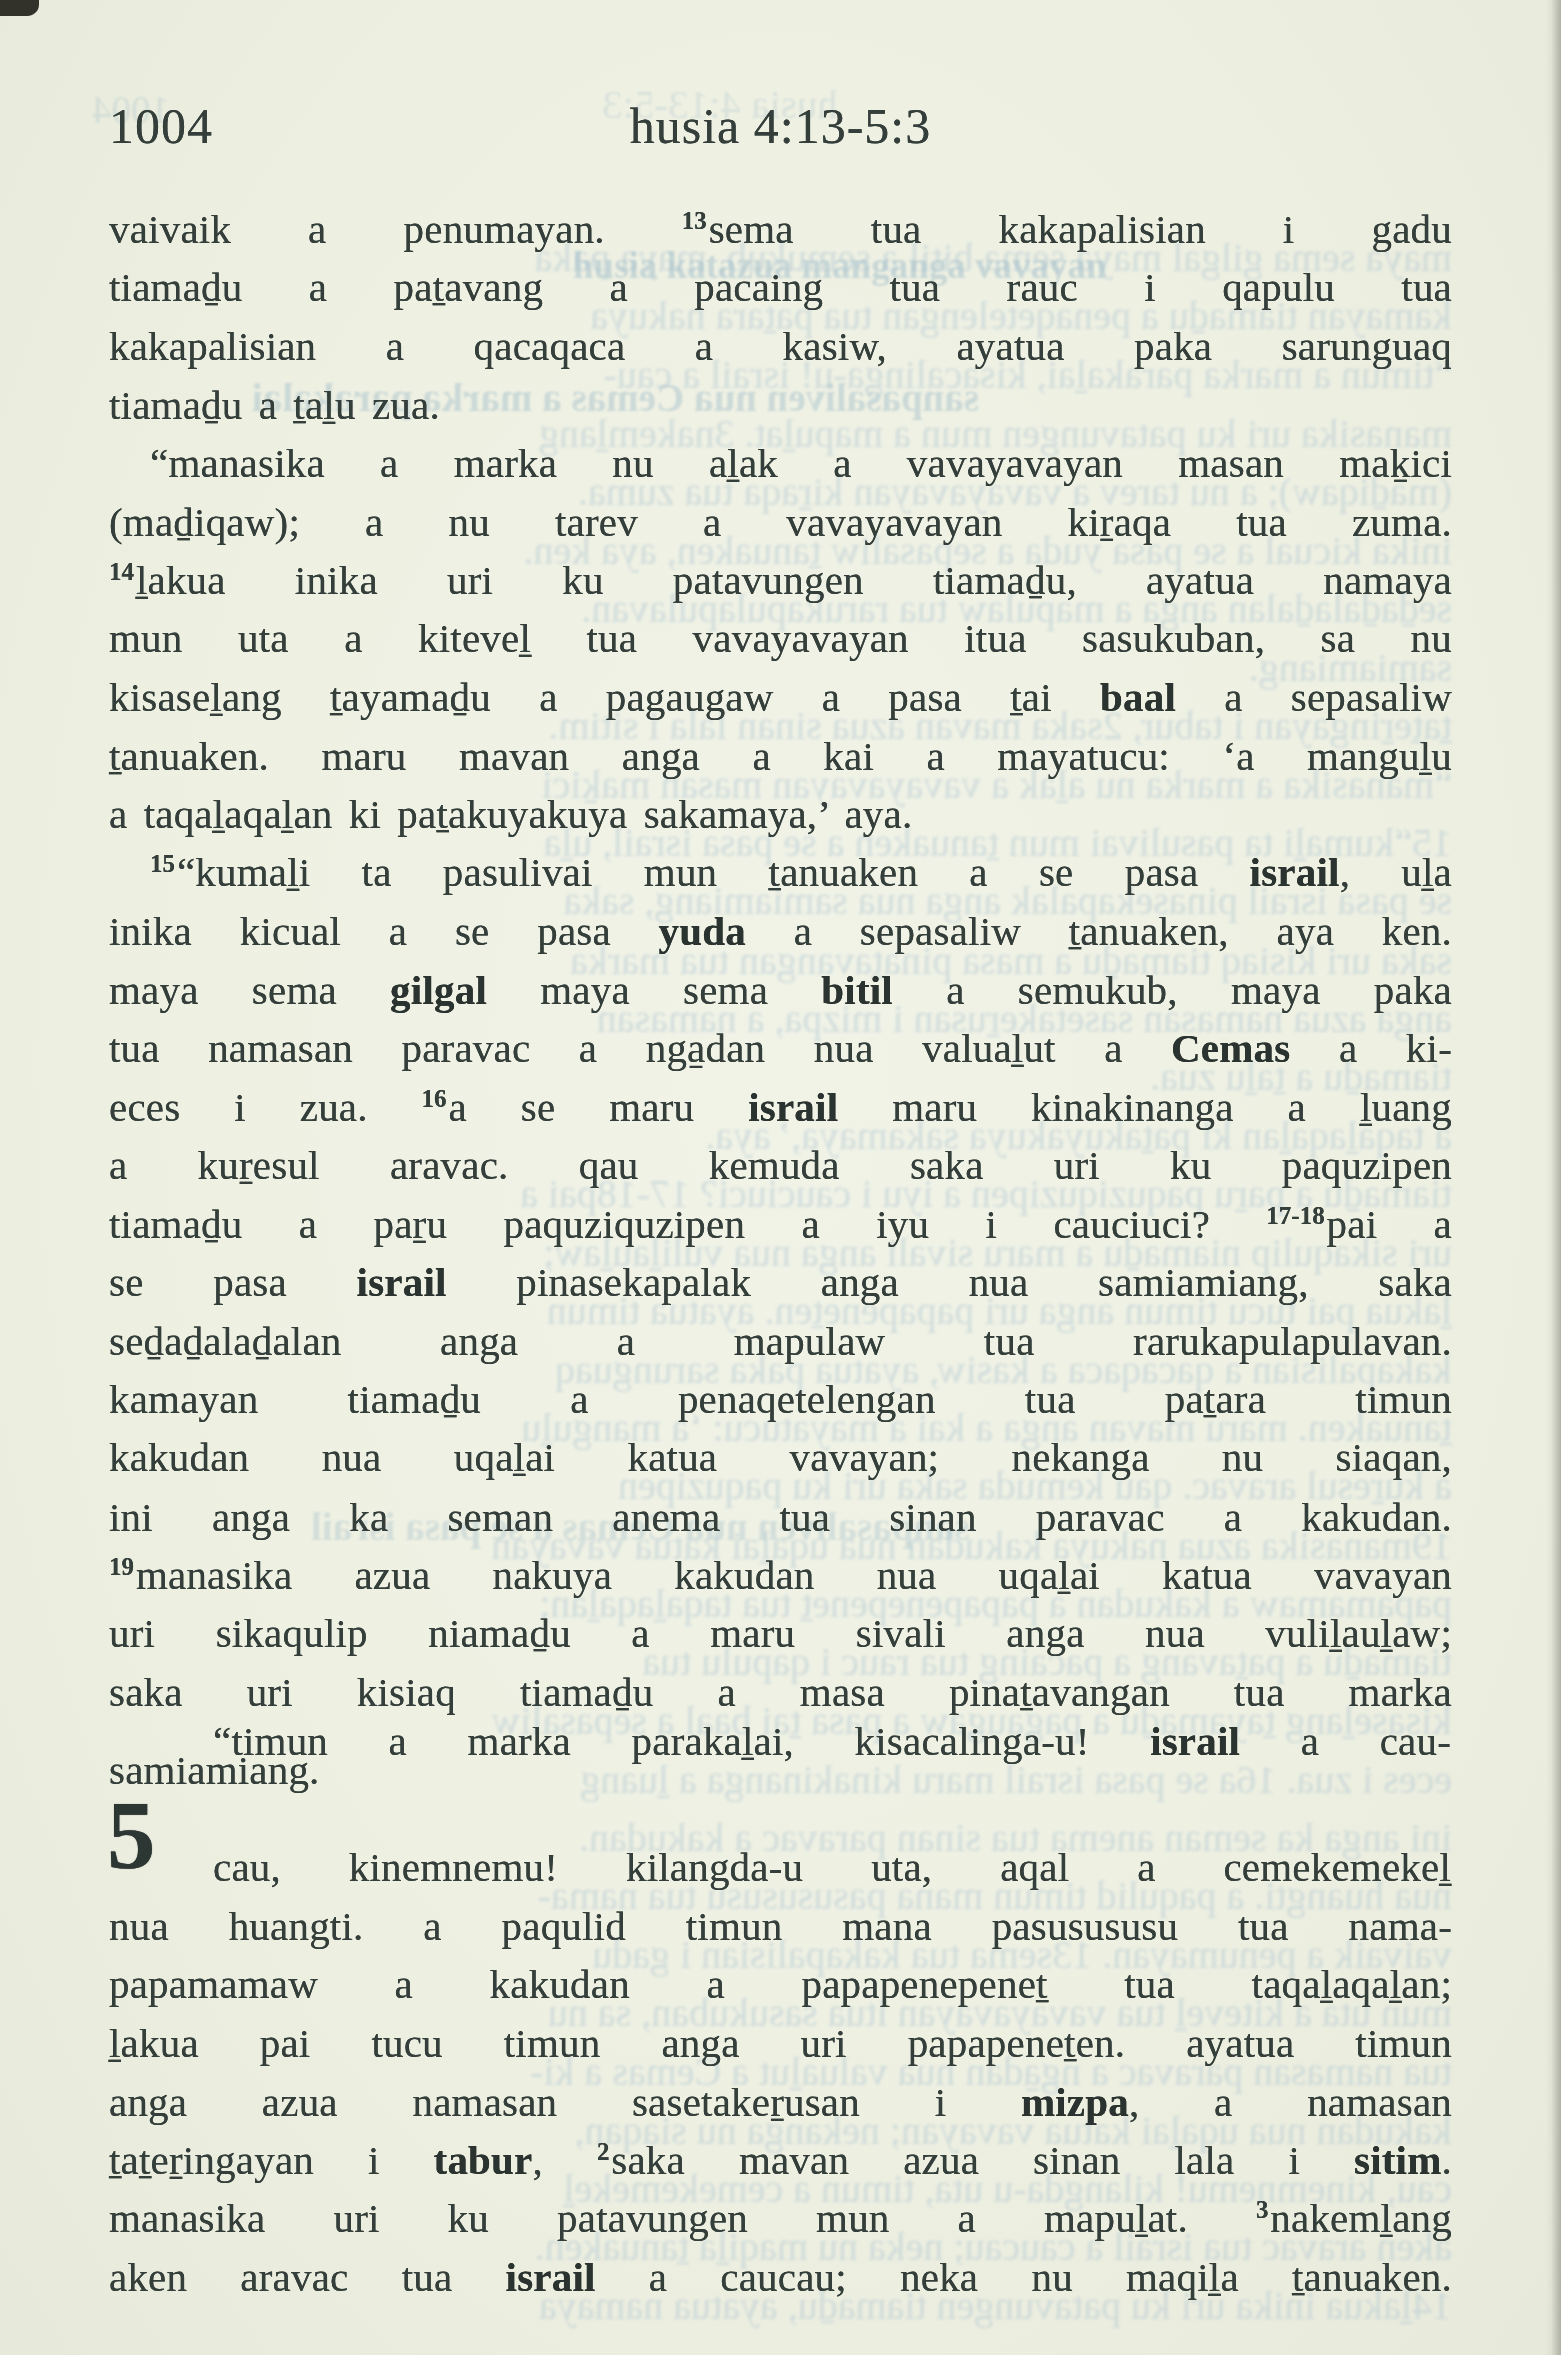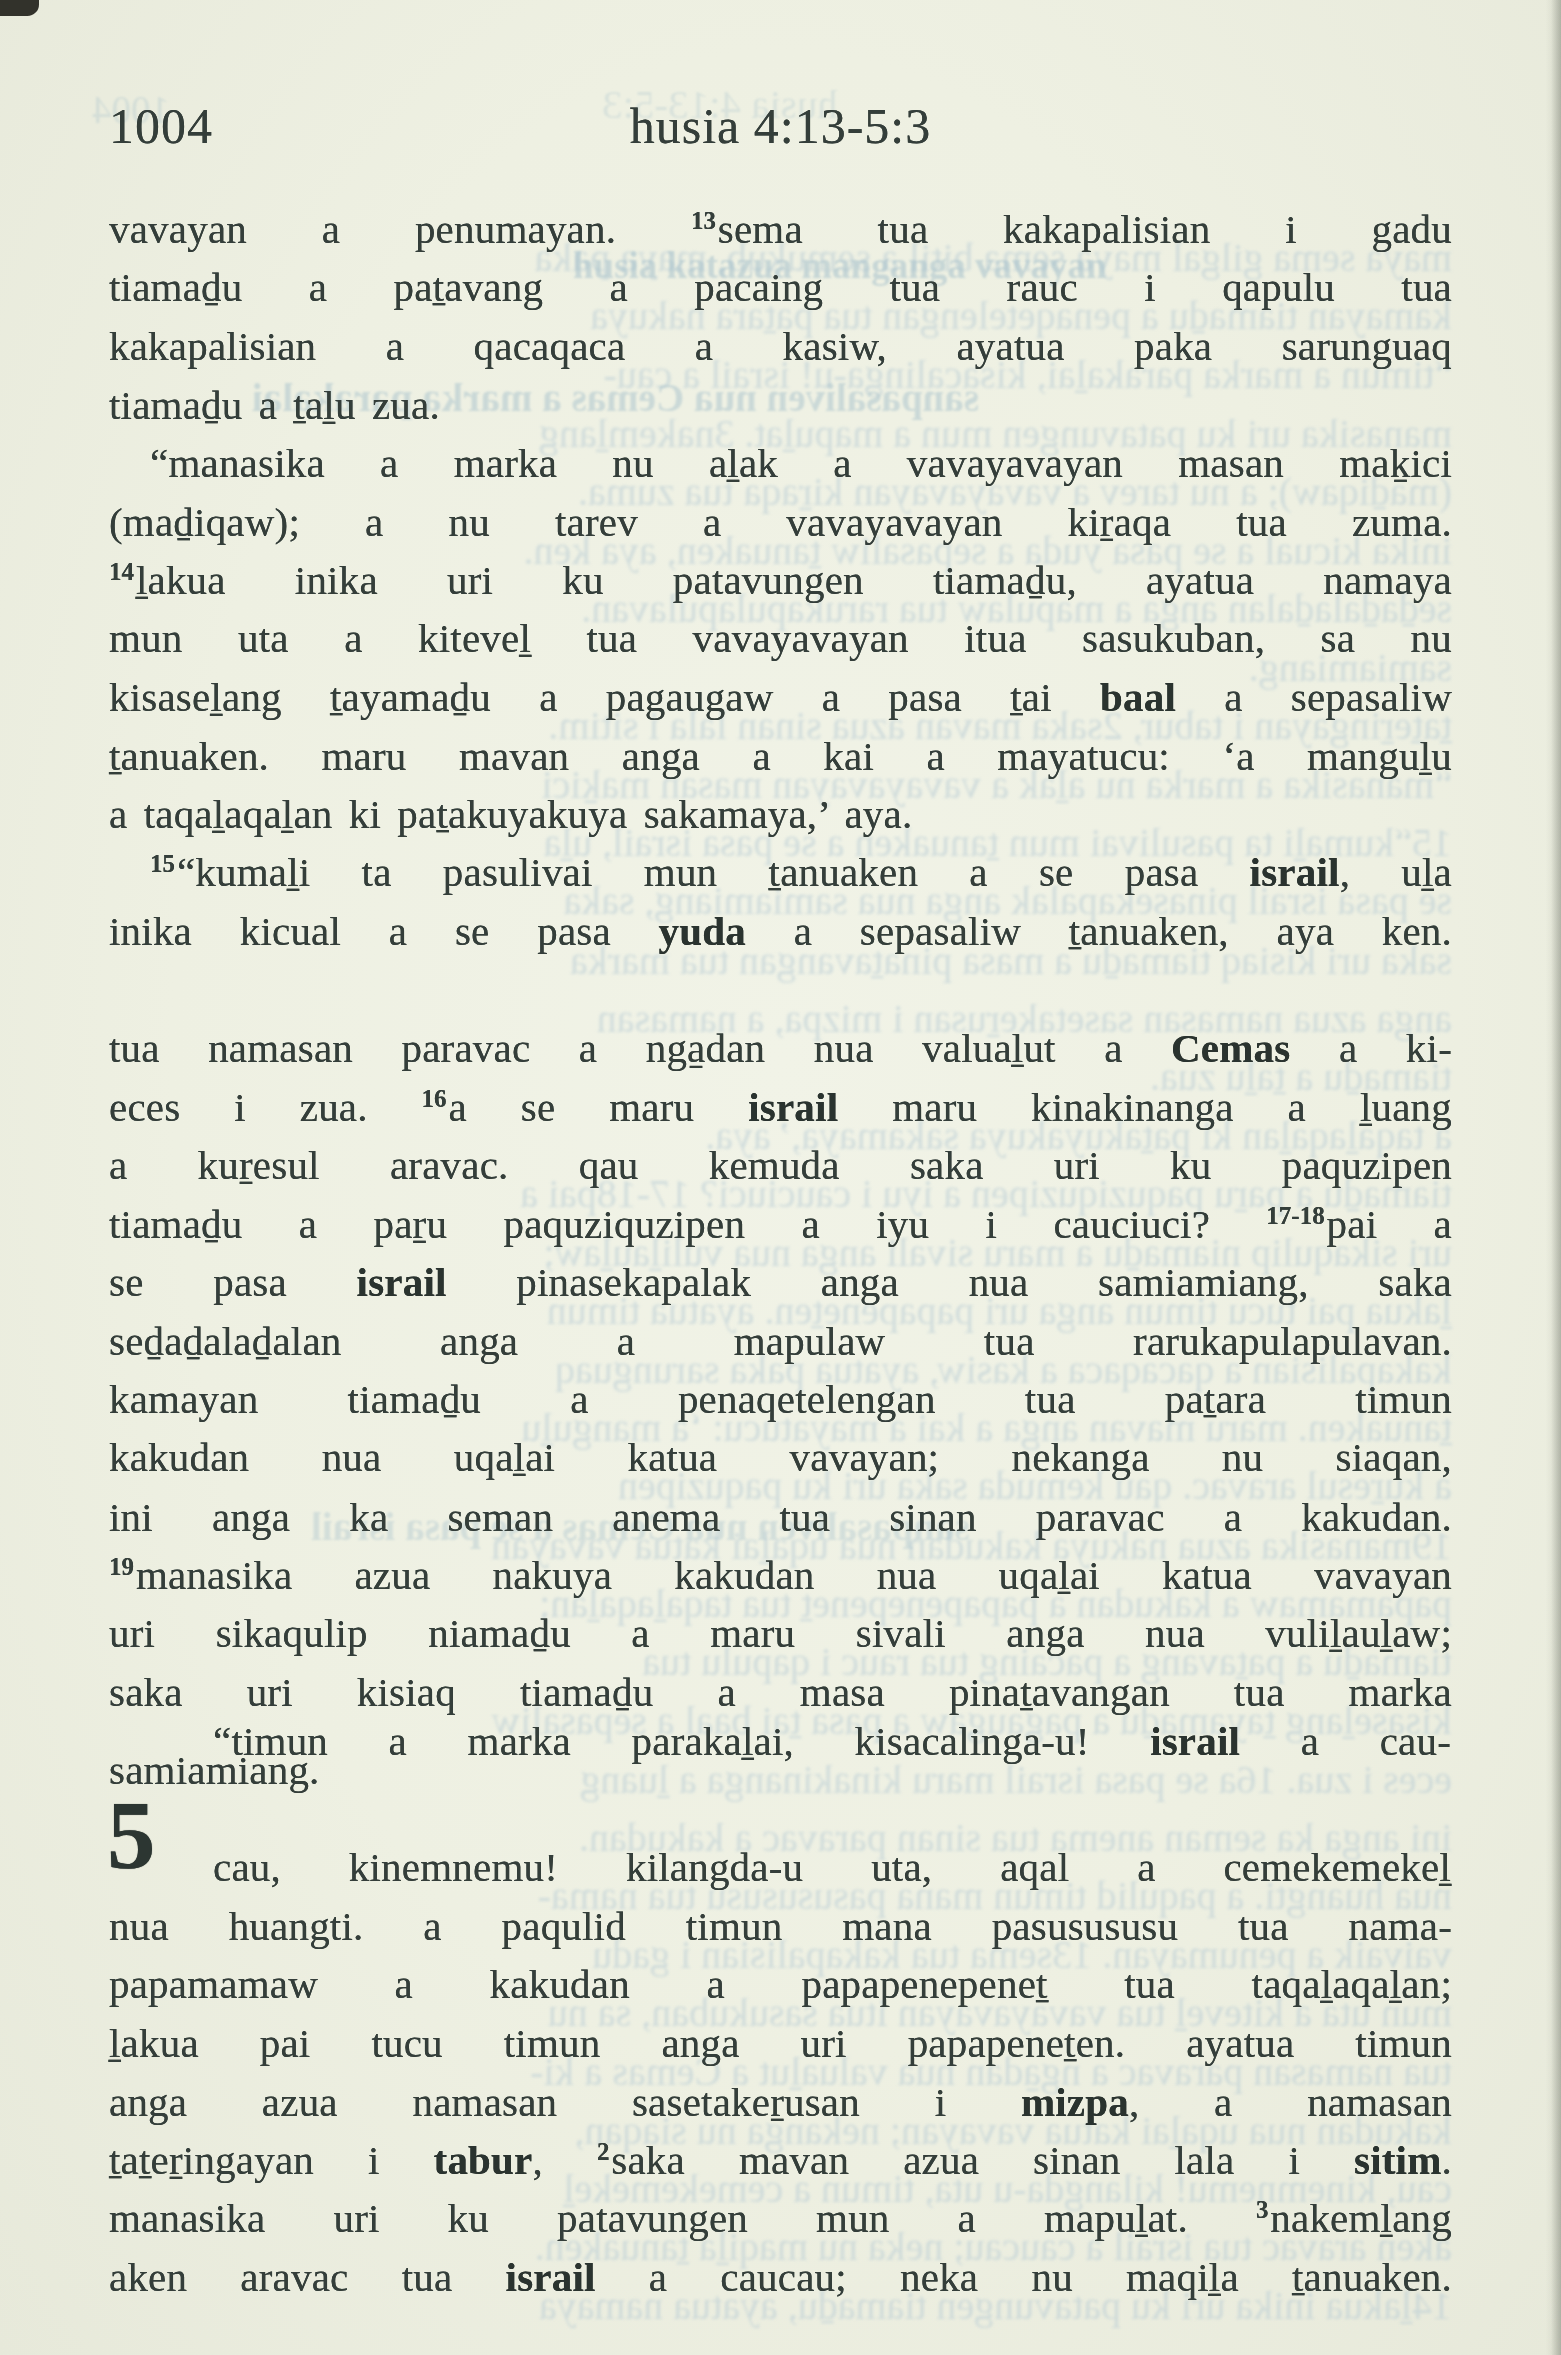--- a/index.html
+++ b/index.html
@@ -106,33 +106,34 @@
       <div class="ghost" style="top: 82px; left: 602px; font-size: 41px; opacity: 0.28; transform: scaleX(-1);">husia 4:13-5:3</div>
       <div class="ghost" style="top: 246px; left: 573px; font-size: 37px; opacity: 0.5; font-weight: 700;">husia katazua manganga vavayan</div>
       <div class="ghost" style="top: 377px; left: 252px; font-size: 39px; opacity: 0.45; font-weight: 700; transform: scaleX(-1);">sanpasaliven nua Cemas a marka parakalai</div>
       <div class="ghost" style="top: 1506px; left: 311px; font-size: 39px; opacity: 0.35; font-weight: 700; transform: scaleX(-1);">sanpasaliven nua Cemas a se pasa israil</div>
     </div>
   <div class="header">
     <span class="page-number">1004</span>
     <span class="running-head">husia 4:13-5:3</span>
   </div>
   <div class="text-block">
-      <div class="line j" style="top: 200px; left: 109px; width: 1343px;"><span>vavayan a penumayan. </span><span class="sup">13</span><span>sema tua kakapalisian i gadu</span></div>
+      <div class="line j" style="top: 200px; left: 109px; width: 1343px;"><span>vaivaik a penumayan. </span><span class="sup">13</span><span>sema tua kakapalisian i gadu</span></div>
       <div class="line j" style="top: 258px; left: 109px; width: 1343px;"><span>tiamaḏu a paṯavang a pacaing tua rauc i qapulu tua</span></div>
       <div class="line j" style="top: 317px; left: 109px; width: 1343px;"><span>kakapalisian a qacaqaca a kasiw, ayatua paka sarunguaq</span></div>
       <div class="line noj" style="top: 376px; left: 109px; width: 1343px;"><span>tiamaḏu a ṯaḻu zua.</span></div>
       <div class="line j" style="top: 434px; left: 109px; width: 1343px; text-indent: 41px;"><span>“manasika a marka nu aḻak a vavayavayan masan maḵici</span></div>
       <div class="line j" style="top: 493px; left: 109px; width: 1343px;"><span>(maḏiqaw); a nu tarev a vavayavayan kiṟaqa tua zuma.</span></div>
       <div class="line j" style="top: 551px; left: 109px; width: 1343px;"><span class="sup">14</span><span>ḻakua inika uri ku patavungen tiamaḏu, ayatua namaya</span></div>
       <div class="line j" style="top: 609px; left: 109px; width: 1343px;"><span>mun uta a kiteveḻ tua vavayavayan itua sasukuban, sa nu</span></div>
       <div class="line j" style="top: 668px; left: 109px; width: 1343px;"><span>kisaseḻang ṯayamaḏu a pagaugaw a pasa ṯai </span><span class="b">baal</span><span> a sepasaliw</span></div>
       <div class="line j" style="top: 727px; left: 109px; width: 1343px;"><span>ṯanuaken. maru mavan anga a kai a mayatucu: ‘a manguḻu</span></div>
       <div class="line noj" style="top: 785px; left: 109px; width: 1343px;"><span>a taqaḻaqaḻan ki paṯakuyakuya sakamaya,’ aya.</span></div>
       <div class="line j" style="top: 843px; left: 109px; width: 1343px; text-indent: 41px;"><span class="sup">15</span><span>“kumaḻi ta pasulivai mun ṯanuaken a se pasa </span><span class="b">israil</span><span>, uḻa</span></div>
       <div class="line j" style="top: 902px; left: 109px; width: 1343px;"><span>inika kicual a se pasa </span><span class="b">yuda</span><span> a sepasaliw ṯanuaken, aya ken.</span></div>
+      <div class="line j" style="top: 961px; left: 109px; width: 1343px;"><span>maya sema </span><span class="b">gilgal</span><span> maya sema </span><span class="b">bitil</span><span> a semukub, maya paka</span></div>
       <div class="line j" style="top: 1019px; left: 109px; width: 1343px;"><span>tua namasan paravac a nga̱dan nua valuaḻut a </span><span class="b">Cemas</span><span> a ki-</span></div>
       <div class="line j" style="top: 1078px; left: 109px; width: 1343px;"><span>eces i zua. </span><span class="sup">16</span><span>a se maru </span><span class="b">israil</span><span> maru kinakinanga a ḻuang</span></div>
       <div class="line j" style="top: 1136px; left: 109px; width: 1343px;"><span>a kuṟesul aravac. qau kemuda saka uri ku paquzipen</span></div>
       <div class="line j" style="top: 1195px; left: 109px; width: 1343px;"><span>tiamaḏu a paṟu paquziquzipen a iyu i cauciuci? </span><span class="sup">17-18</span><span>pai a</span></div>
       <div class="line j" style="top: 1253px; left: 109px; width: 1343px;"><span>se pasa </span><span class="b">israil</span><span> pinasekapalak anga nua samiamiang, saka</span></div>
       <div class="line j" style="top: 1312px; left: 109px; width: 1343px;"><span>seḏaḏalaḏalan anga a mapulaw tua rarukapulapulavan.</span></div>
       <div class="line j" style="top: 1370px; left: 109px; width: 1343px;"><span>kamayan tiamaḏu a penaqetelengan tua paṯara timun</span></div>
       <div class="line j" style="top: 1428px; left: 109px; width: 1343px;"><span>kakudan nua uqaḻai katua vavayan; nekanga nu siaqan,</span></div>
       <div class="line j" style="top: 1488px; left: 109px; width: 1343px;"><span>ini anga ka seman anema tua sinan paravac a kakudan.</span></div>
       <div class="line j" style="top: 1546px; left: 109px; width: 1343px;"><span class="sup">19</span><span>manasika azua nakuya kakudan nua uqaḻai katua vavayan</span></div>

